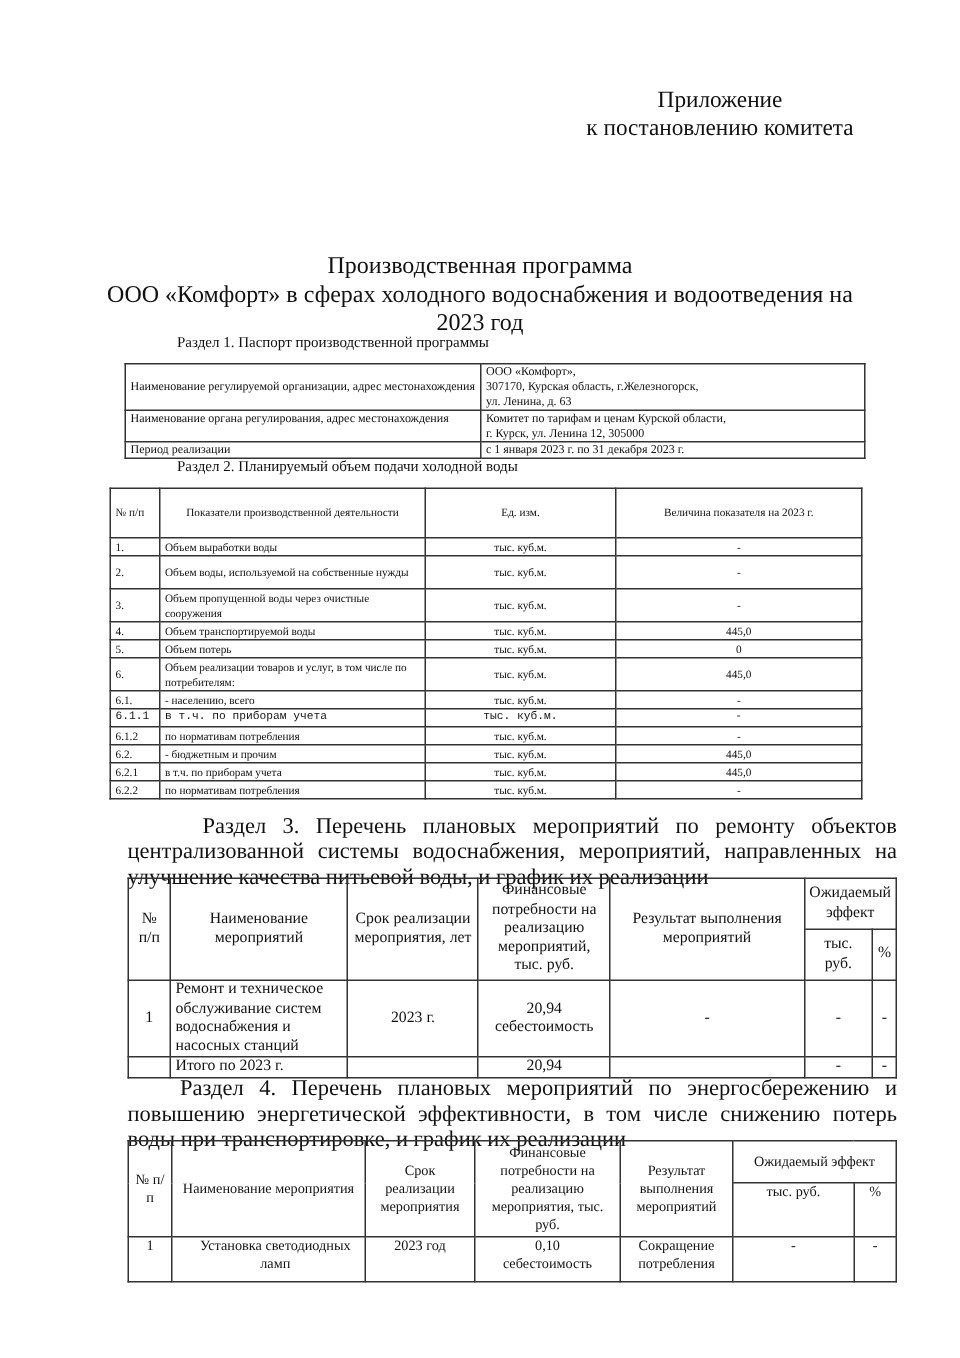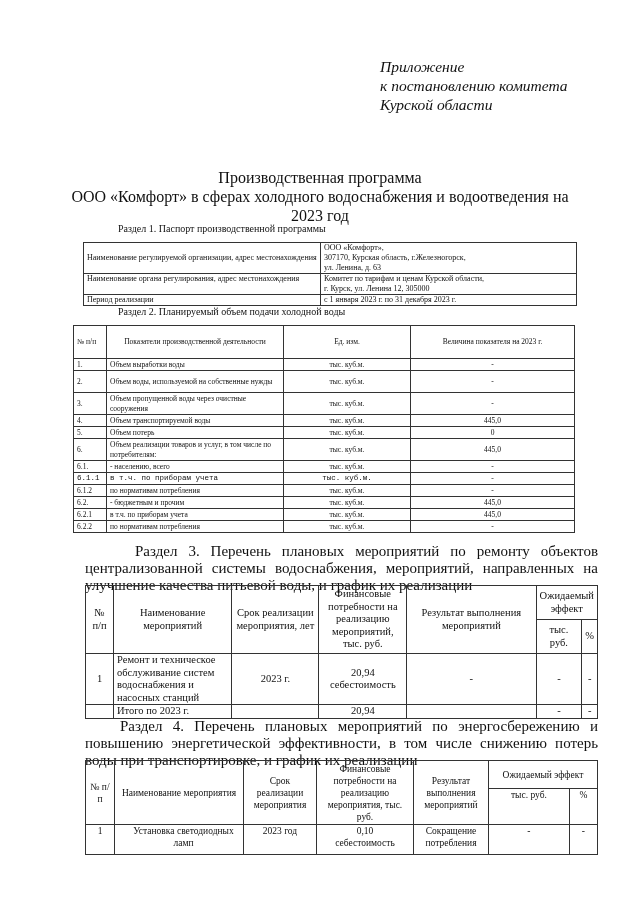--- a/index.html
+++ b/index.html
@@ -1,18 +1,18 @@
 <!DOCTYPE html>
 <html><head>
 <meta charset="utf-8">
 <style>
   html, body { margin:0; padding:0; background:#fff; }
   body { width:640px; height:905px; position:relative; overflow:hidden; font-family:"Liberation Serif","DejaVu Serif",serif; color:#111; }
   .abs { position:absolute; }
-  .appendix { left:380px; top:57px; width:200px; text-align:left; font-size:15.5px; line-height:19px;font-style:italic; }
+  .appendix { left:380px; top:57px; width:200px; text-align:center; font-size:15.5px; line-height:19px; }
   .appendix div { white-space:nowrap; }
   .u { text-decoration:underline; }
   .title { left:60px; top:168px; width:520px; text-align:center; font-size:16px; line-height:19px; }
   .sec { font-size:10px; white-space:nowrap; }
   table { border-collapse:collapse; position:absolute; }
   td, th { border:1px solid #333; padding:0 3px; font-weight:normal; vertical-align:middle; }
   .t1 { left:83px; top:242px; width:494px; font-size:8px; line-height:10px; }
   .t1 td { height:auto;margin-top:44px; }
   .t2 { left:73px; top:325px; width:502px; font-size:7.5px; line-height:9.5px; }
   .t2 td, .t2 th { height:11px; }
@@ -22,21 +22,20 @@
   .just { text-align:justify; }
   .sec3 { left:85px; top:543px; width:513px; font-size:15px; line-height:17px; text-align:justify; }
   .sec4 { left:85px; top:718px; width:513px; font-size:15px; line-height:17px; text-align:justify; }
 </style>
 </head>
 <body>
 
 <div class="abs appendix">
   <div>Приложение</div>
   <div>к постановлению комитета</div>
-  <div>Курской области</div>
 </div>
 
 <div class="abs title">
   <div>Производственная программа</div>
   <div>ООО «Комфорт» в сферах холодного водоснабжения и водоотведения на</div>
   <div>2023 год</div>
 </div>
 
 <div class="abs sec" style="left:118px;top:223px;">Раздел 1. Паспорт производственной программы</div>
 

